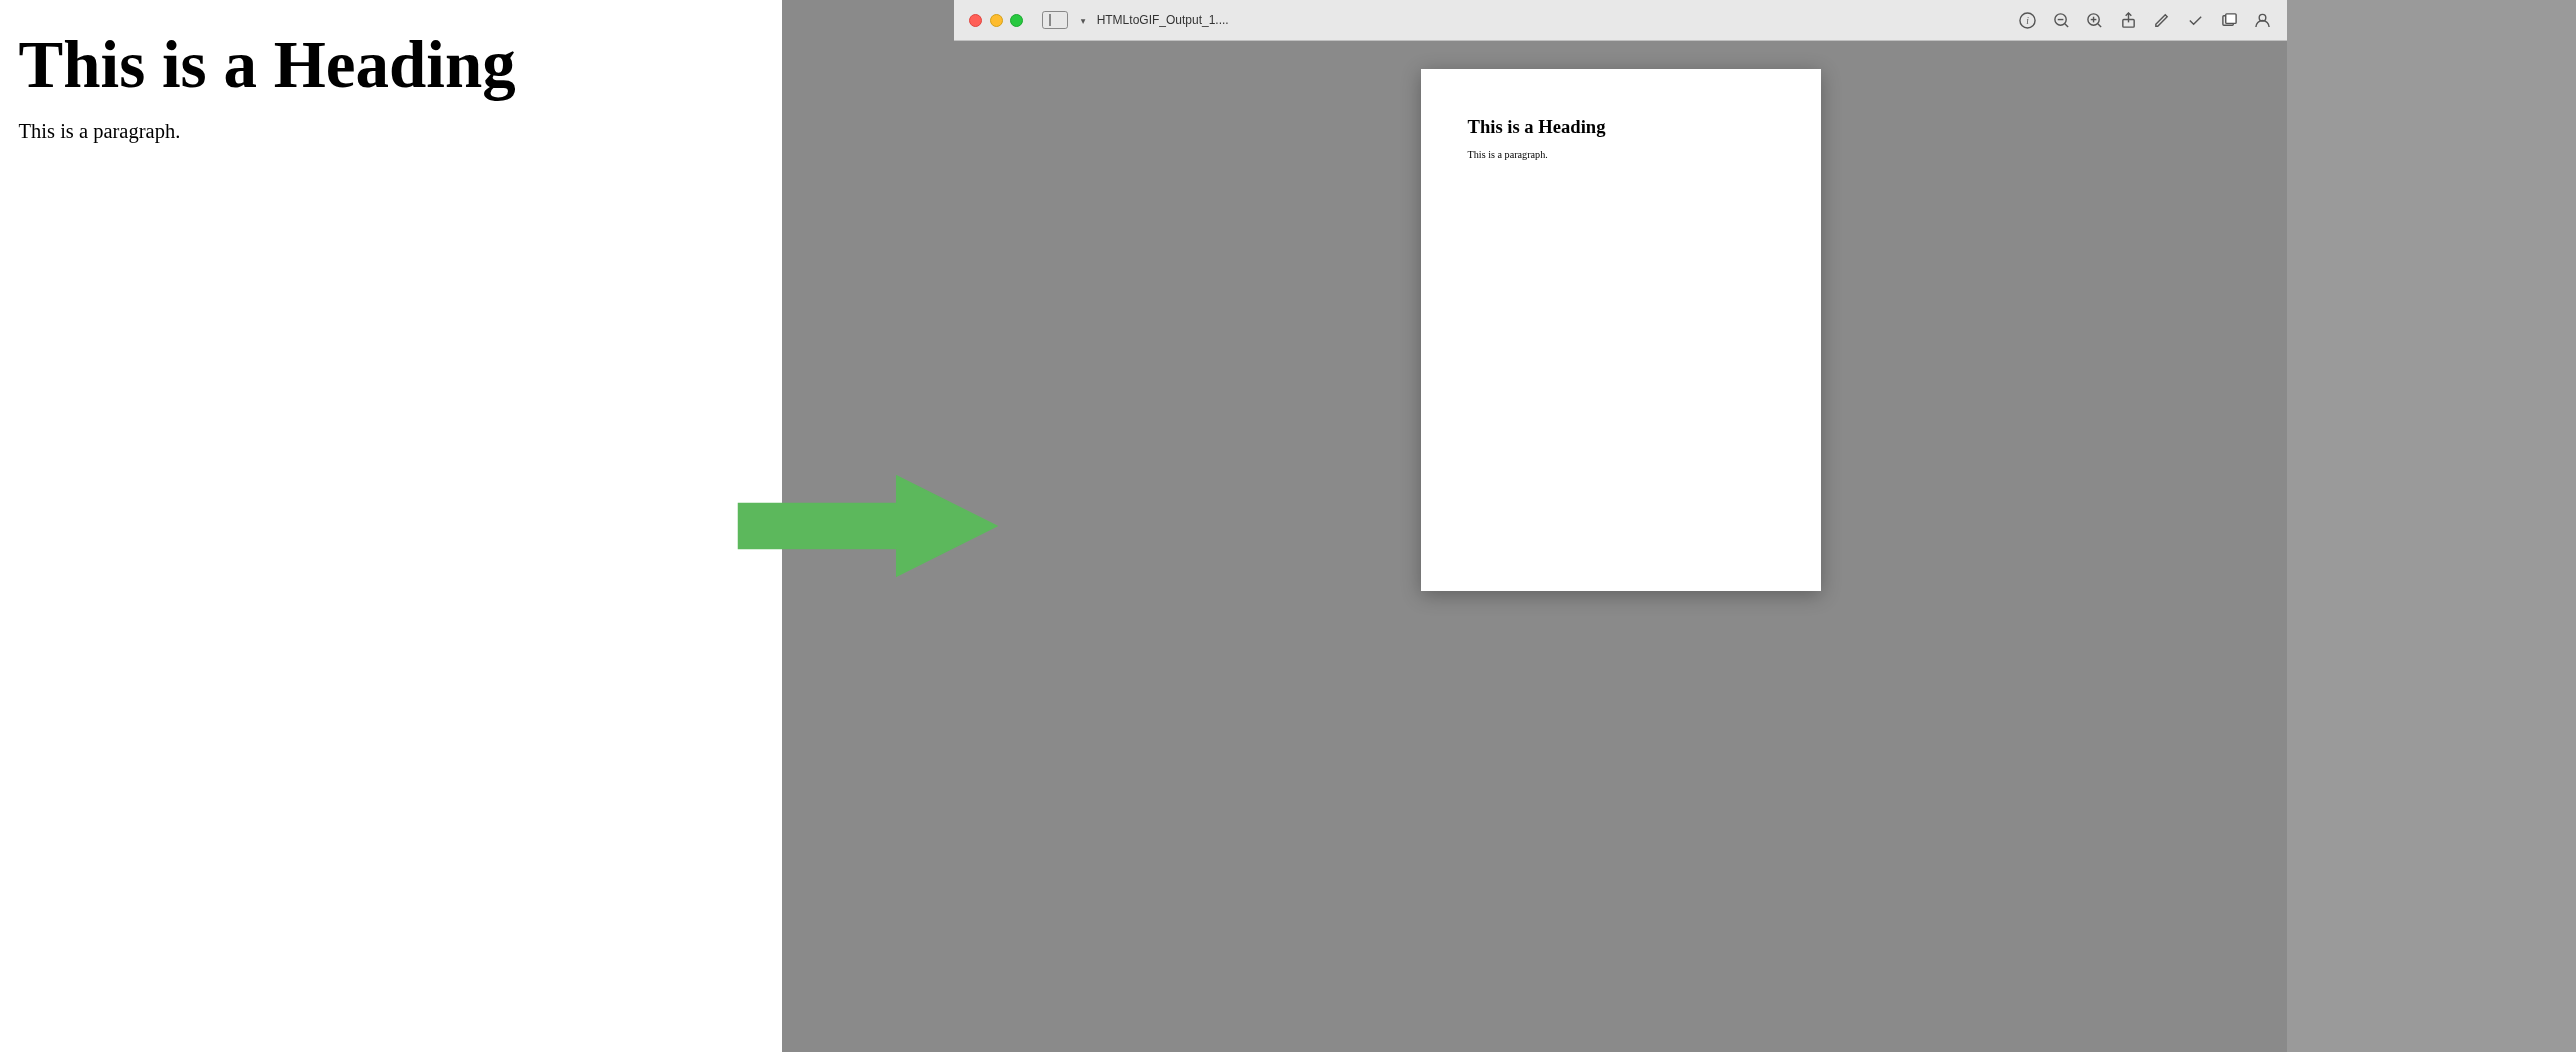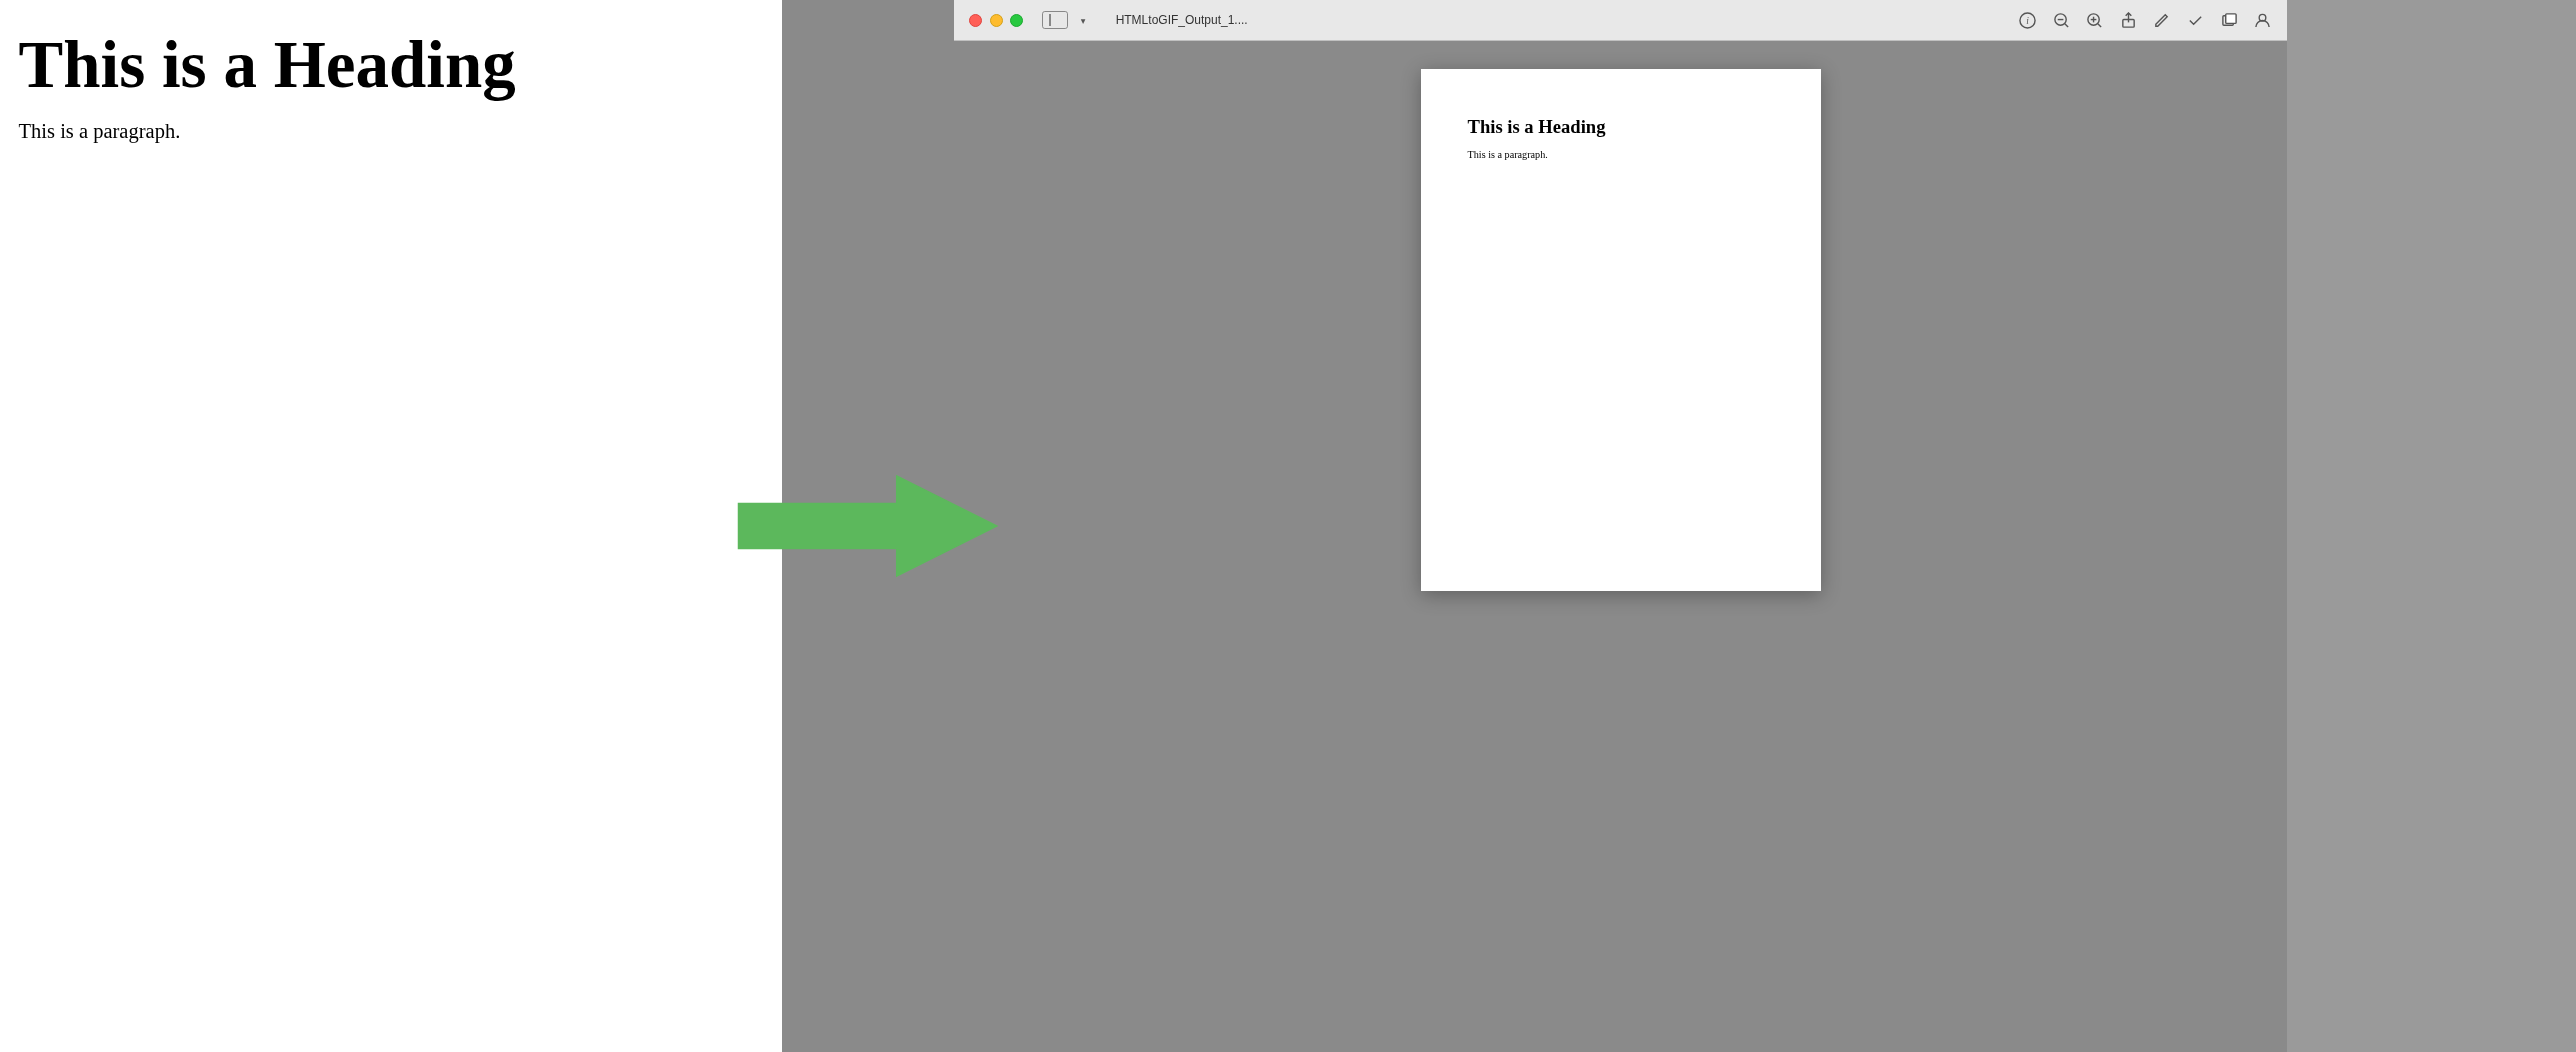--- a/index.html
+++ b/index.html
@@ -127,21 +127,21 @@
     .chevron-down {
       font-size: 9.3px;
       color: #555;
       margin-left: 1.9px;
     }
 
     .titlebar-filename {
       font-size: 12px;
       color: #333;
       font-family: -apple-system, BlinkMacSystemFont, 'Helvetica Neue', sans-serif;
-      margin-left: 19px;
+      margin-left: 0;
     }
 
     .titlebar-spacer { flex: 1; }
 
     .titlebar-icons {
       display: flex;
       gap: 15px;
       align-items: center;
     }
 

